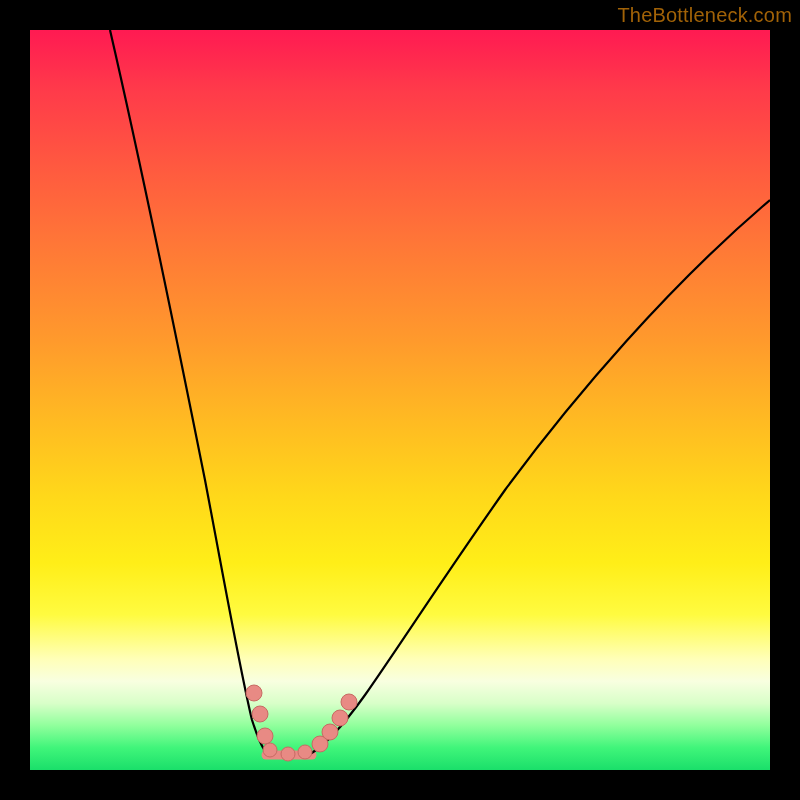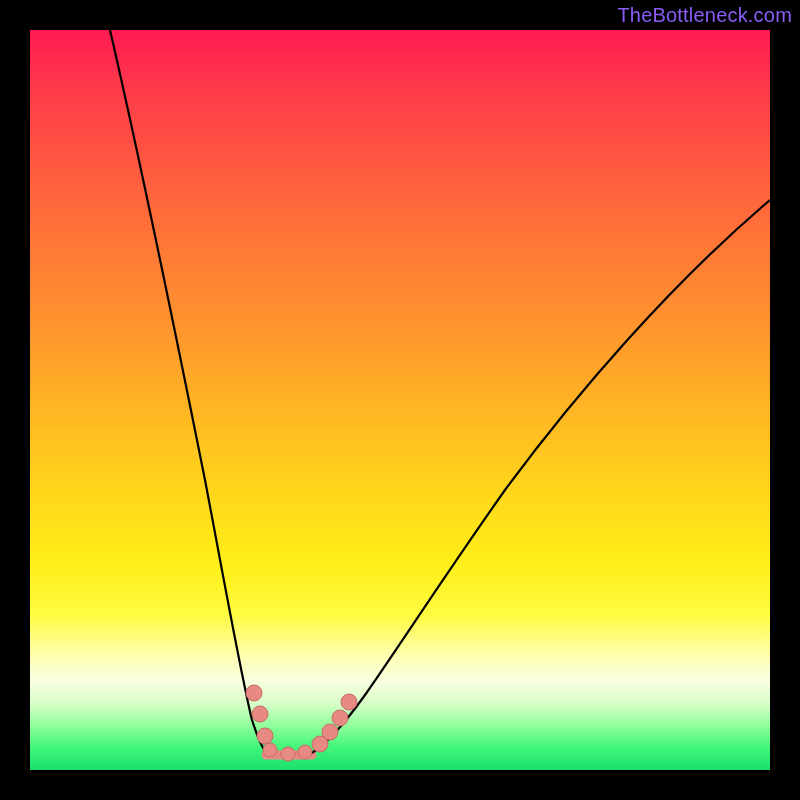--- a/index.html
+++ b/index.html
@@ -49,21 +49,21 @@
     position: absolute;
     left: 0;
     top: 0;
     width: 740px;
     height: 740px;
   }
   .attrib {
     position: absolute;
     top: 4px;
     right: 8px;
-    color: #8b5cf6;
+    color: #a16207;
     font-size: 20px;
     letter-spacing: 0.2px;
   }
   .curve {
     fill: none;
     stroke: #000;
     stroke-width: 2.2;
   }
   .marker {
     fill: #e88a84;

